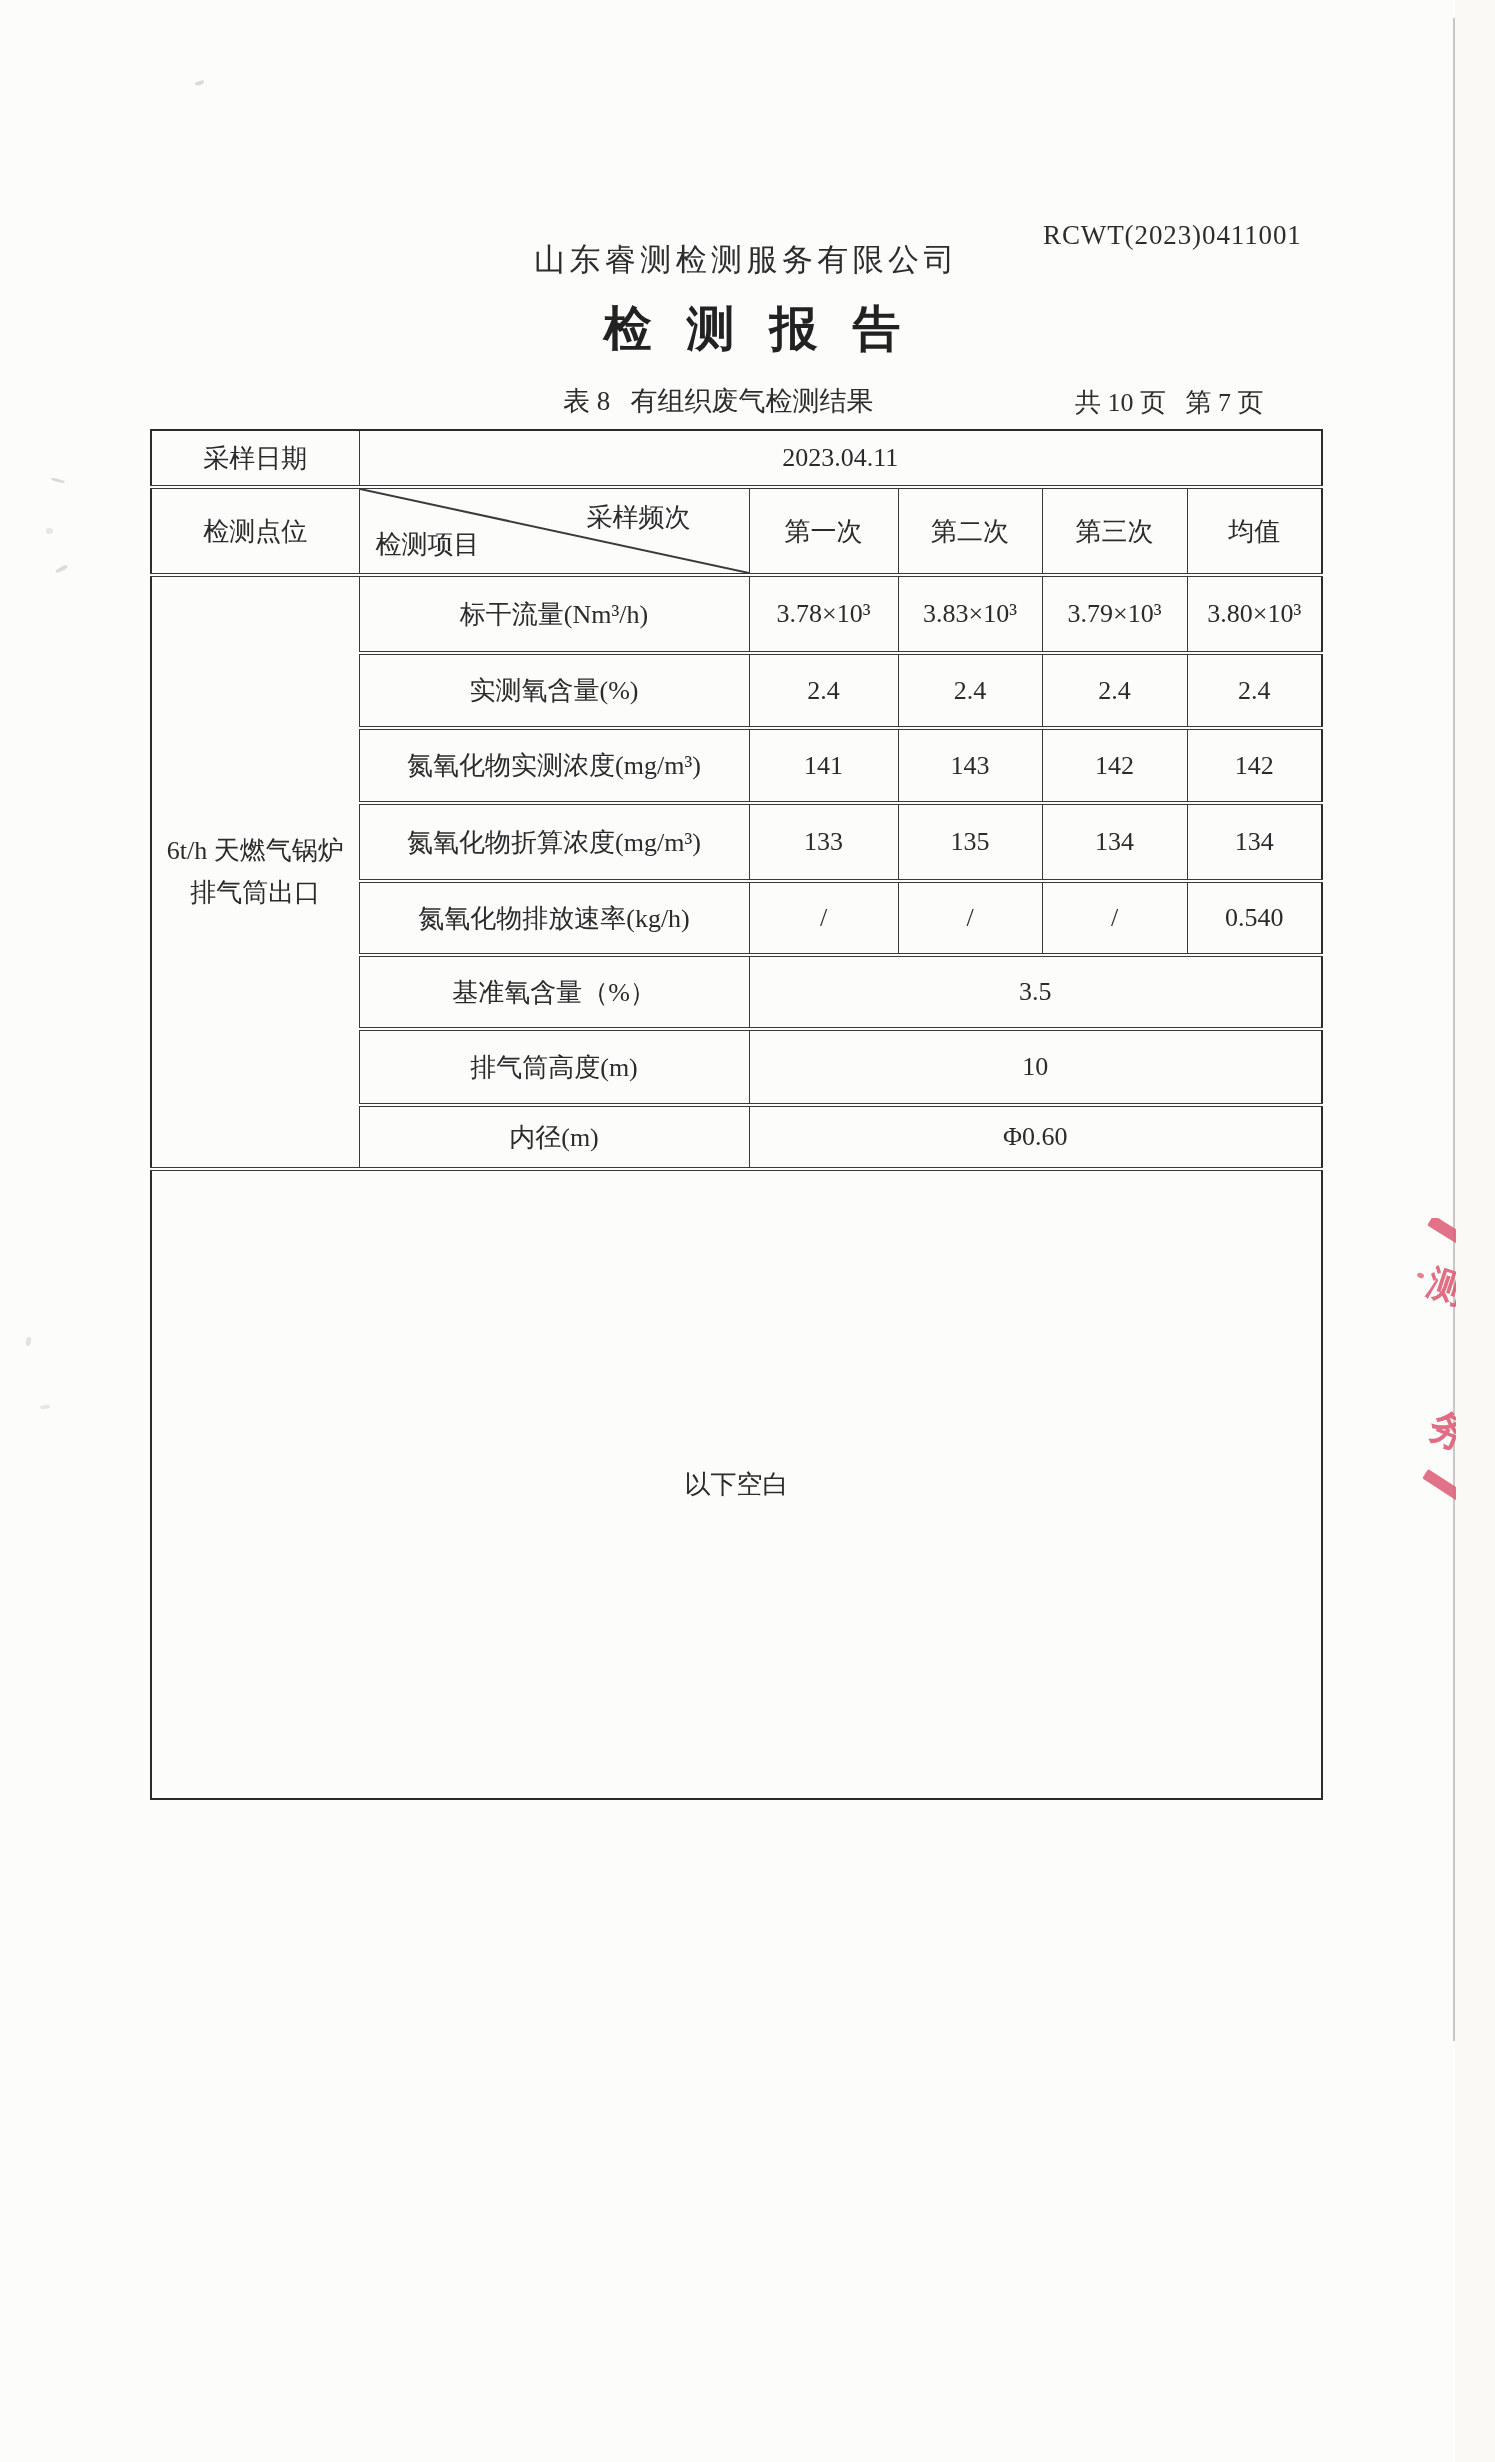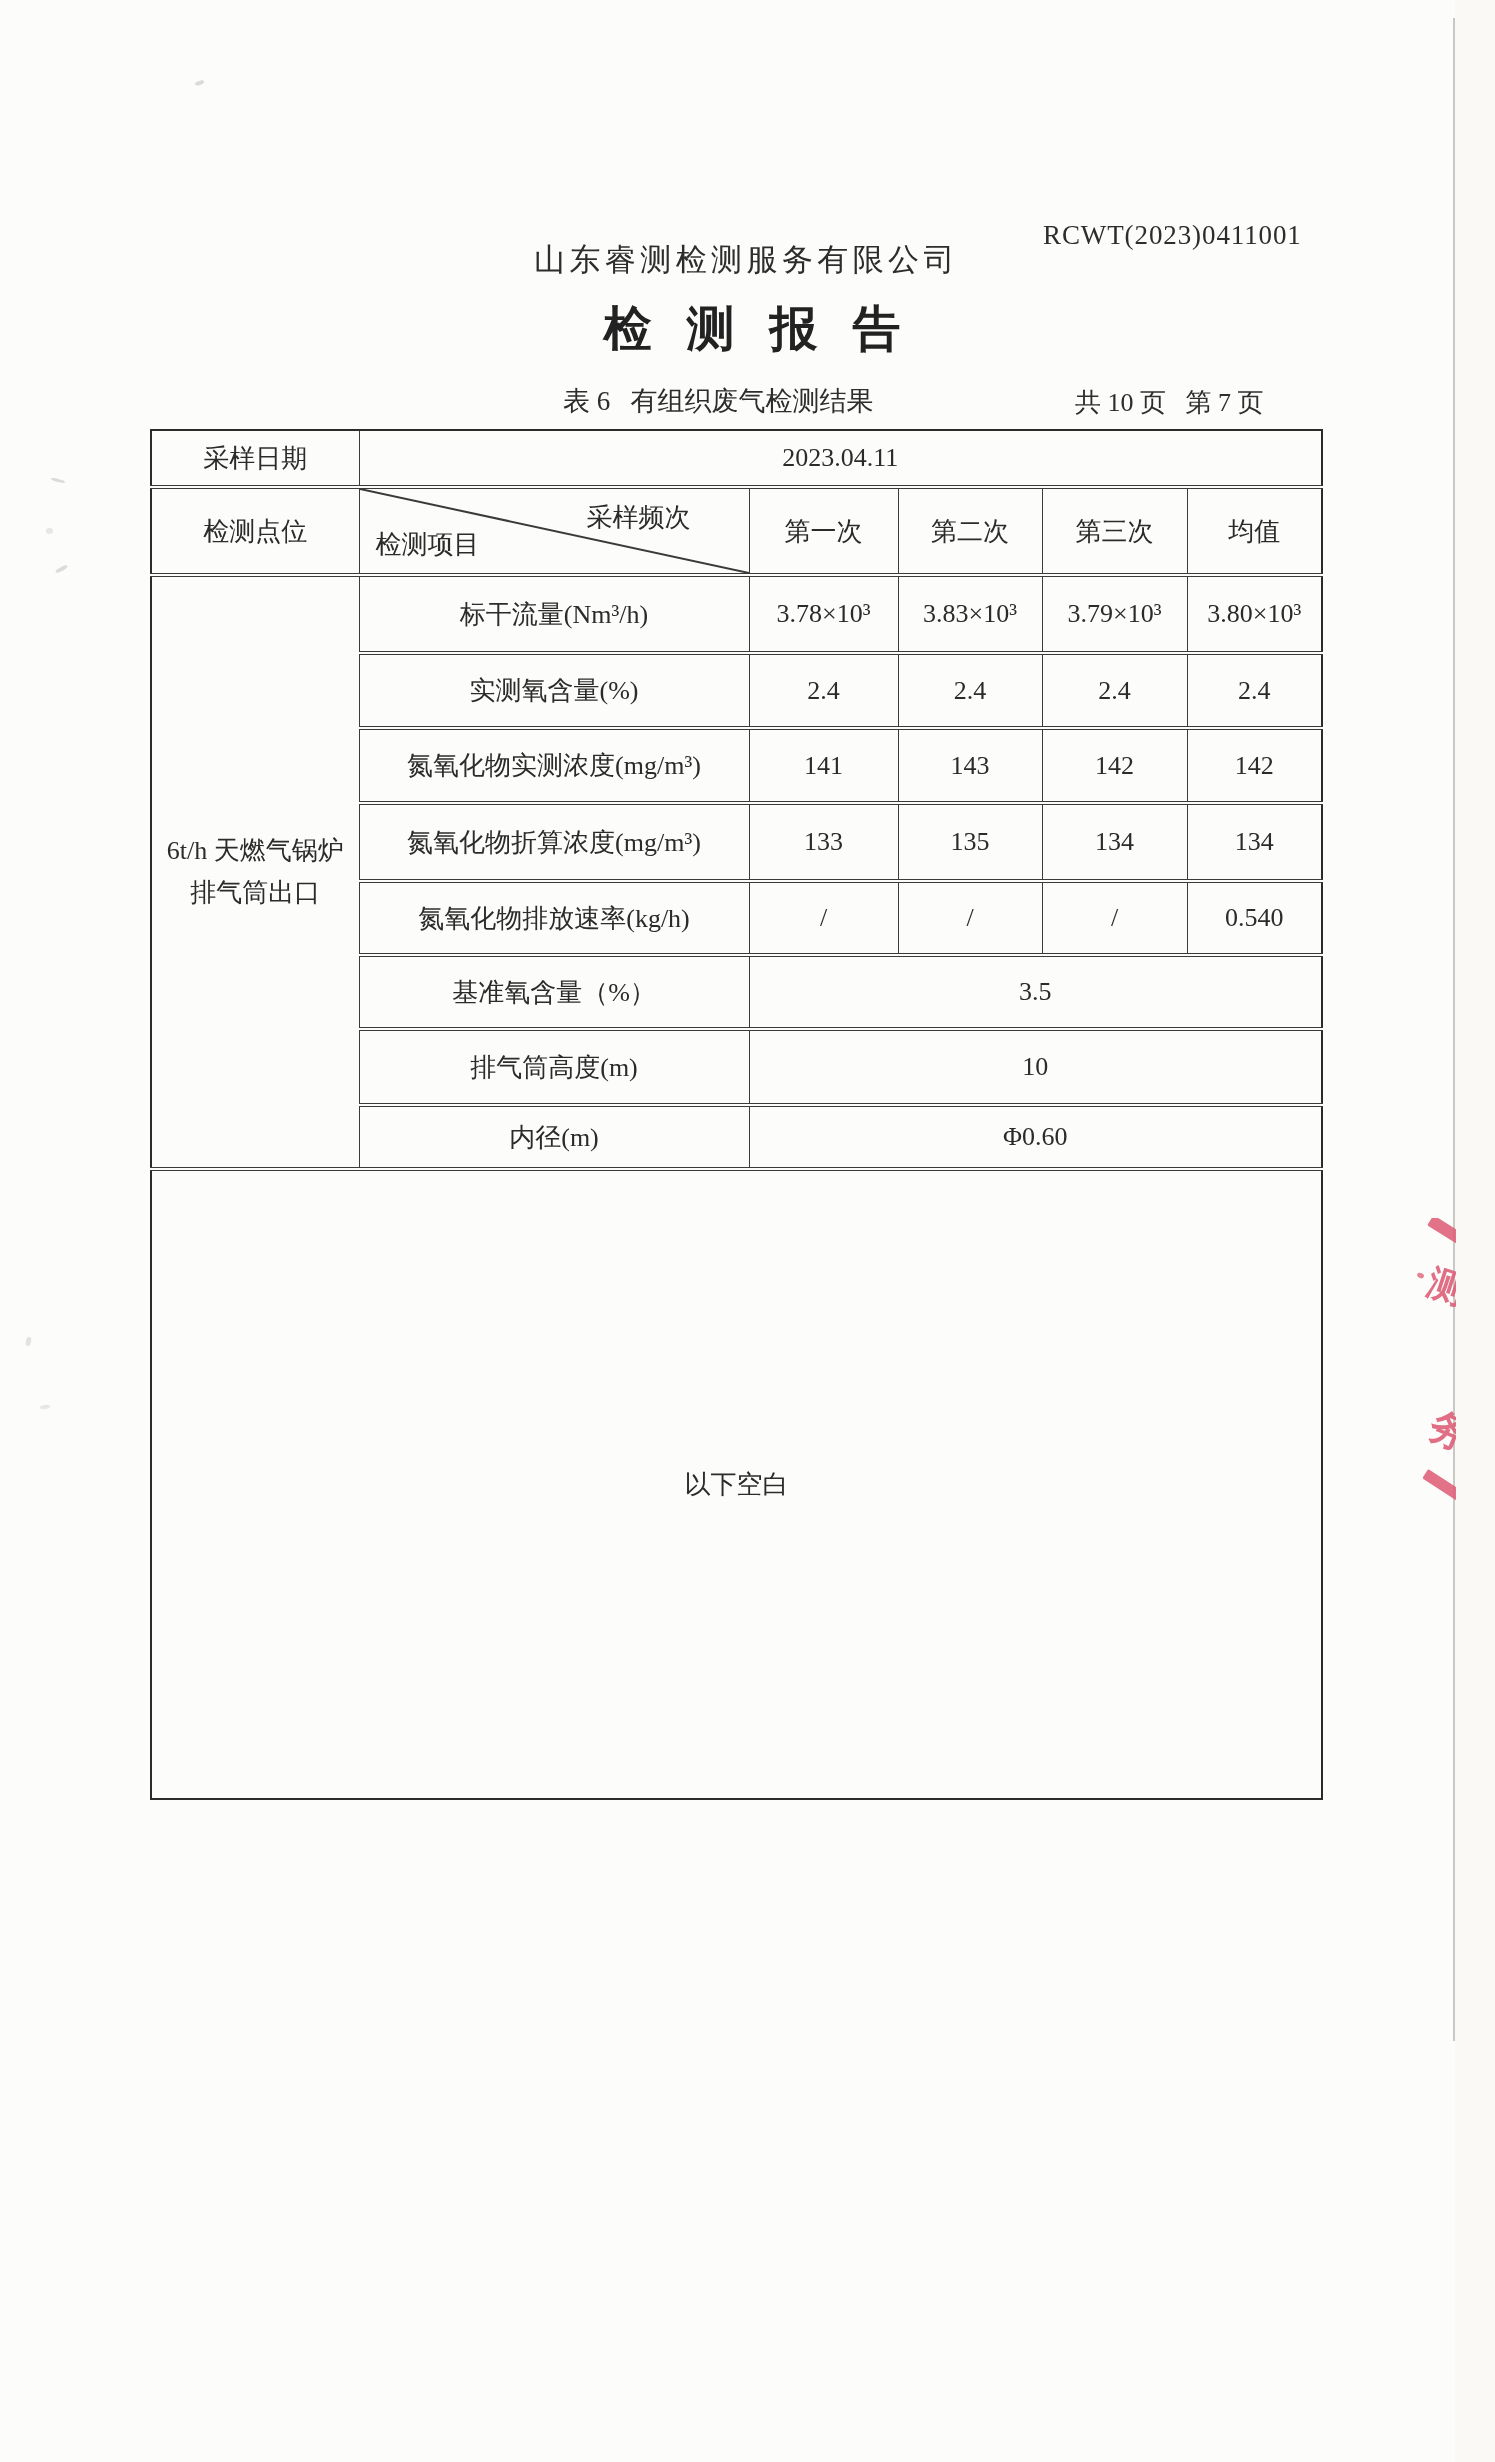--- a/index.html
+++ b/index.html
@@ -63,21 +63,21 @@
 <body>
 
 <div class="page">
 
   <div class="outer-band"></div>
   <div class="page-edge"></div>
 
   <div class="doc-number">RCWT(2023)0411001</div>
   <div class="company">山东睿测检测服务有限公司</div>
   <div class="report-title">检测报告</div>
-  <div class="caption-left">表 6   有组织废气检测结果</div>
+  <div class="caption-left">表 8   有组织废气检测结果</div>
   <div class="caption-right">共 10 页   第 7 页</div>
 
   <table class="report-table">
     <colgroup>
       <col style="width:208px">
         <col style="width:390px">
         <col style="width:149px">
       <col style="width:144px">
         <col style="width:145px">
         <col style="width:135px">

